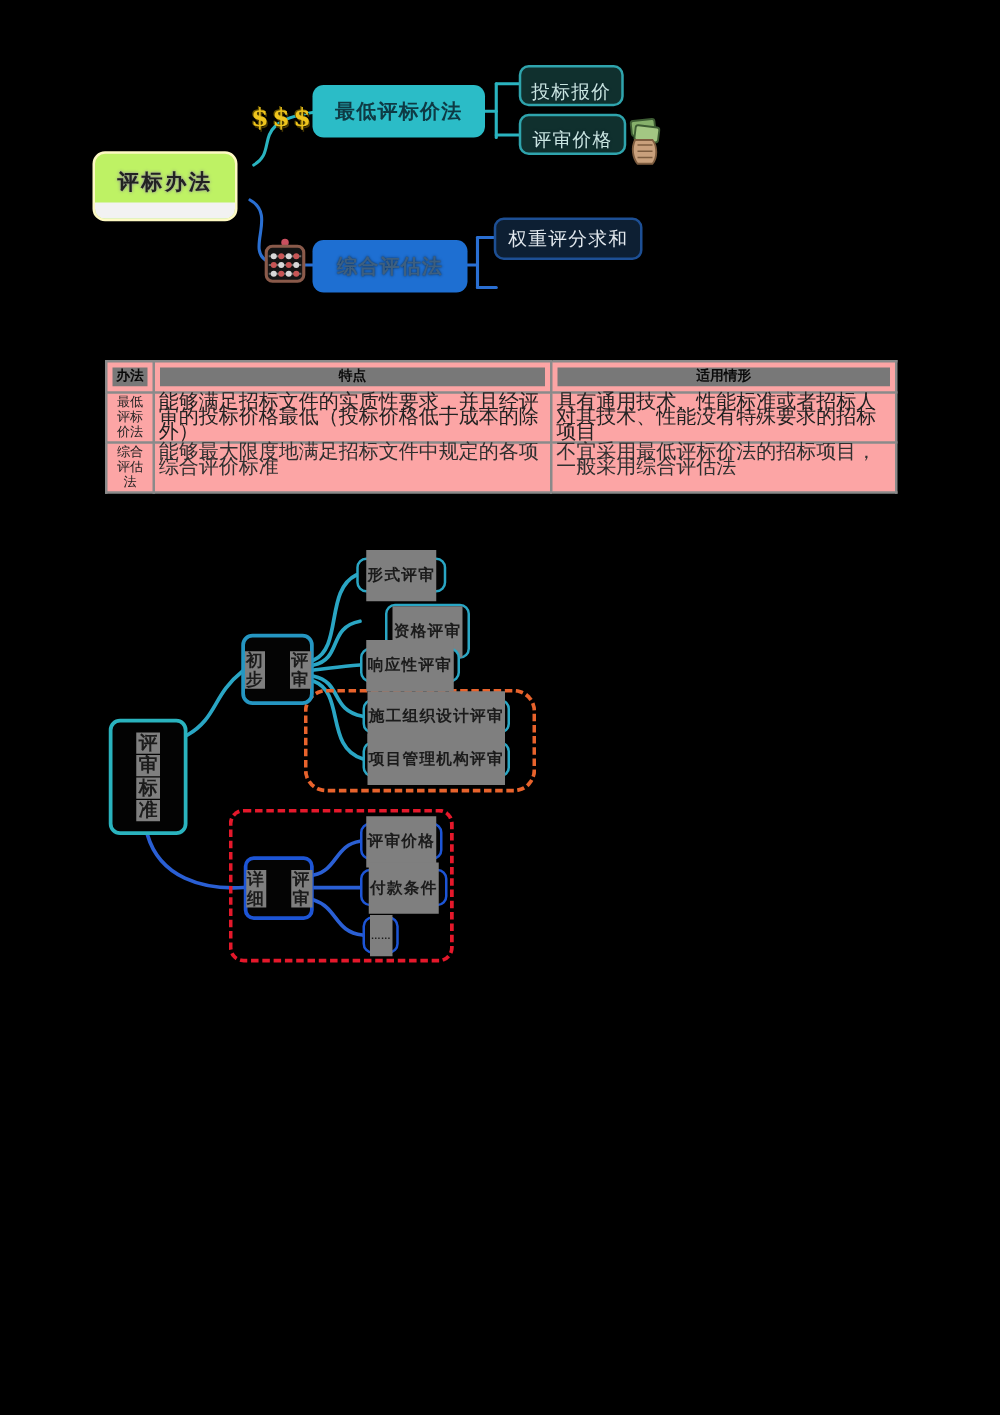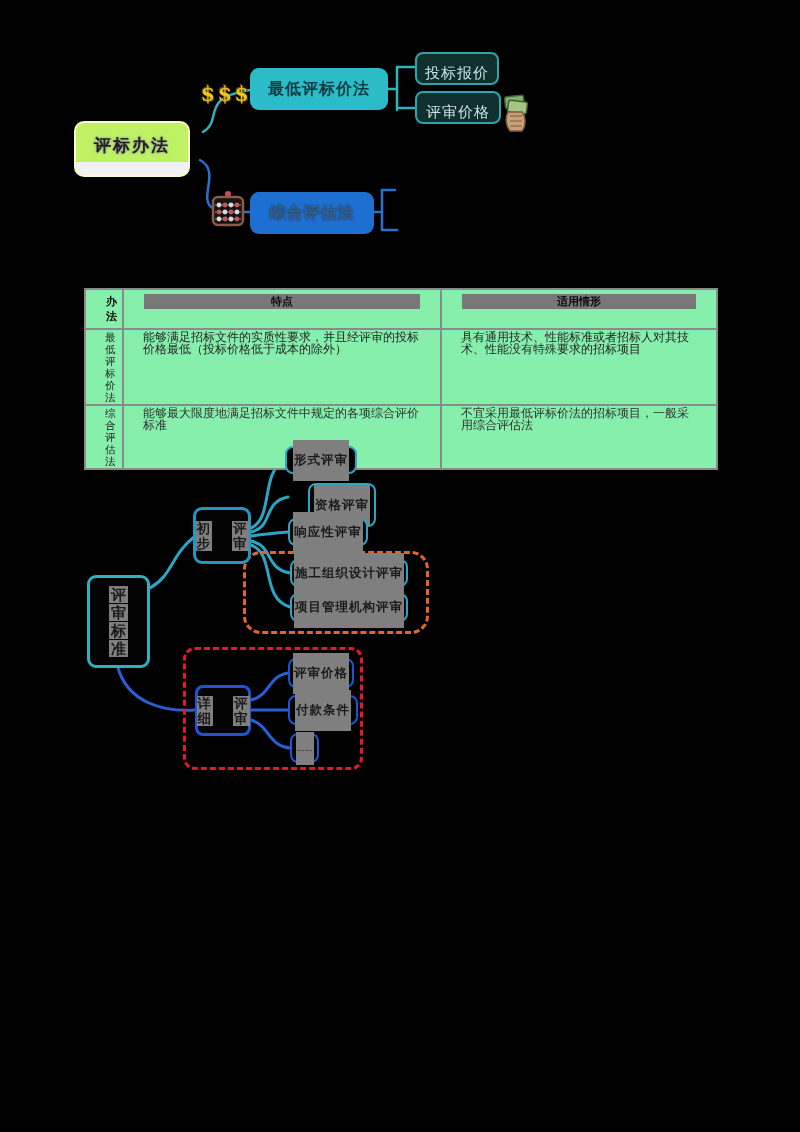--- a/index.html
+++ b/index.html
@@ -26,24 +26,24 @@
   .b-blue .lbl{font-size:16px;font-weight:bold;color:#3d5f80;letter-spacing:1px;text-shadow:0 0 2px #0c2a4a;}
   .c-navy{background:#0d1f33;border:2px solid #1d4f94;border-radius:8px;}
   .c-navy .lbl{font-size:15px;color:#e2e8ee;letter-spacing:1px;}
   .b2c1{left:395px;top:174px;width:119px;height:34px;}
   .b2c2{left:397px;top:213px;width:132px;height:34px;}
   .icon-abs{position:absolute;z-index:4;}
 
   
   .tbl-wrap{position:absolute;left:84px;top:288px;width:632px;z-index:3;}
   table.tbl{border-collapse:collapse;width:632px;background:#000;table-layout:fixed;}
-  table.tbl td,table.tbl th{border:2px solid #8a8a8a;background:#86efac;vertical-align:top;padding:1px 19px;}
+  table.tbl td,table.tbl th{border:2px solid #8a8a8a;background:#fca5a5;vertical-align:top;padding:1px 3px;}
   .hdr-band{display:block;margin:3px 1px;background:#787878;color:#0a0a0a;font-size:11px;font-weight:bold;
             text-align:center;line-height:15px;}
-  .cell-dark{color:#232323;font-size:12px;line-height:12px;}
+  .cell-dark{color:#232323;font-size:16px;line-height:12px;}
   .cell-dark.lite{color:#303030;}
   .rowlabel{color:#232323;font-size:10.5px;line-height:12px;text-align:center;}
 
   
   .hl{background:#7f7f7f;color:#1b1b1b;font-weight:bold;}
   .root-bm{left:87px;top:575px;width:63px;height:93px;background:#030303;border:3px solid #2ab3be;border-radius:9px;}
   .root-bm .col{display:flex;flex-direction:column;align-items:center;gap:1px;}
   .root-bm .col span{font-size:15px;line-height:17px;padding:0 2px;}
   .nd-sq{background:#040404;display:flex;flex-direction:row;align-items:center;justify-content:center;gap:20px;}
   .prelim{left:193px;top:507px;width:58px;height:57px;border:3px solid #2596c2;border-radius:9px;}
@@ -146,20 +146,23 @@
     <circle cx="21" cy="22" r="2.4" fill="#c85555"></circle>
       <circle cx="27" cy="22" r="2.4" fill="#d8d8d8"></circle>
     <circle cx="9" cy="29" r="2.4" fill="#d8d8d8"></circle>
       <circle cx="15" cy="29" r="2.4" fill="#c85555"></circle>
     <circle cx="21" cy="29" r="2.4" fill="#d8d8d8"></circle>
       <circle cx="27" cy="29" r="2.4" fill="#c85555"></circle>
   </svg>
 
   <div class="node b-blue">
     <span class="lbl">综合评估法</span>
+  </div>
+  <div class="node c-navy b2c1">
+    <span class="lbl">权重评分求和</span>
   </div>
 
   <div class="tbl-wrap">
     <table class="tbl">
       <colgroup>
           <col style="width:38px">
           <col style="width:318px">
           <col style="width:276px">
         </colgroup>
       <tbody>

